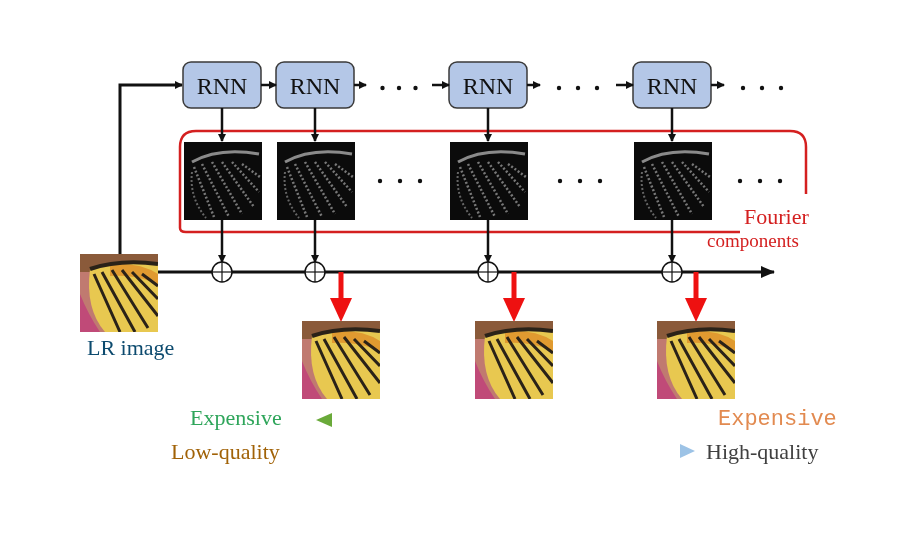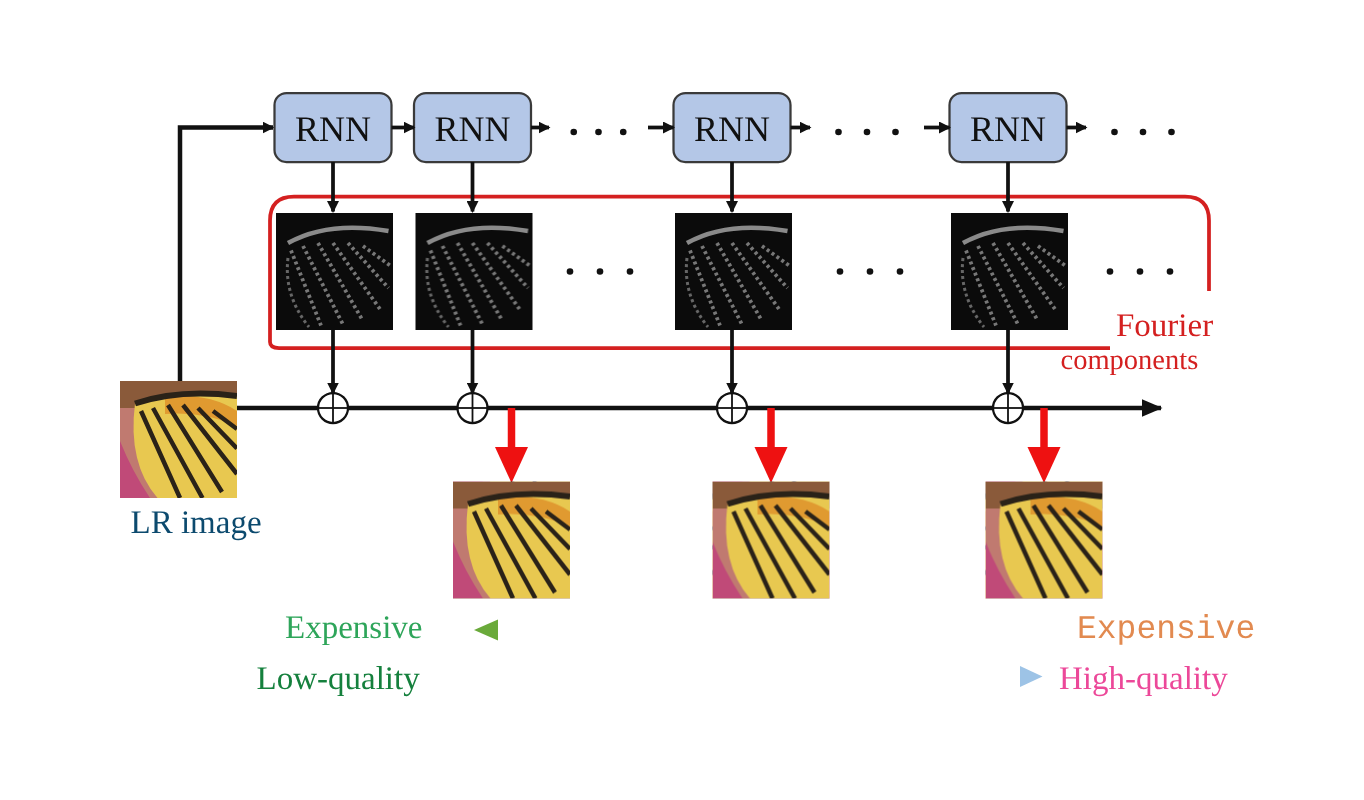--- a/index.html
+++ b/index.html
@@ -5,22 +5,22 @@
     html, body { margin: 0; padding: 0; background: #ffffff; }
     body { width: 909px; height: 533px; position: relative; overflow: hidden; font-family: "Liberation Serif", "DejaVu Serif", serif; }
     #diagram { position: absolute; left: 0; top: 0; }
     .label { position: absolute; white-space: nowrap; line-height: 1; }
     .rnn-text { font-family: "Liberation Serif", "DejaVu Serif", serif; font-size: 24px; fill: #111; }
     .lbl-lr { left: 87px; top: 337px; font-size: 22px; color: #0c4a6e; }
     .lbl-fourier1 { left: 744px; top: 206px; font-size: 22px; color: #d42020; }
     .lbl-fourier2 { left: 707px; top: 231px; font-size: 19px; color: #d42020; }
     .lbl-efficient { left: 190px; top: 407px; font-size: 22px; color: #2ea55a; }
     .lbl-expensive { left: 718px; top: 409px; font-size: 22px; color: #e28a50; font-family: Liberation Mono, monospace; }
-    .lbl-lowq { left: 171px; top: 441px; font-size: 22px; color: #15803d; }
-    .lbl-highq { left: 706px; top: 441px; font-size: 22px; color: #ec4899; }
+    .lbl-lowq { left: 171px; top: 441px; font-size: 22px; color: #a16207; }
+    .lbl-highq { left: 706px; top: 441px; font-size: 22px; color: #404040; }
   </style>
 </head>
 <body>
 
 <svg id="diagram" width="909" height="533" viewBox="0 0 909 533" xmlns="http://www.w3.org/2000/svg">
   <defs>
     <marker id="arrow-black" markerWidth="8" markerHeight="8" refX="7" refY="4" orient="auto" markerUnits="userSpaceOnUse">
       <path d="M0,0 L8,4 L0,8 Z" fill="#111"></path>
     </marker>
     <marker id="arrow-black-big" markerWidth="14" markerHeight="12" refX="13" refY="6" orient="auto" markerUnits="userSpaceOnUse">

